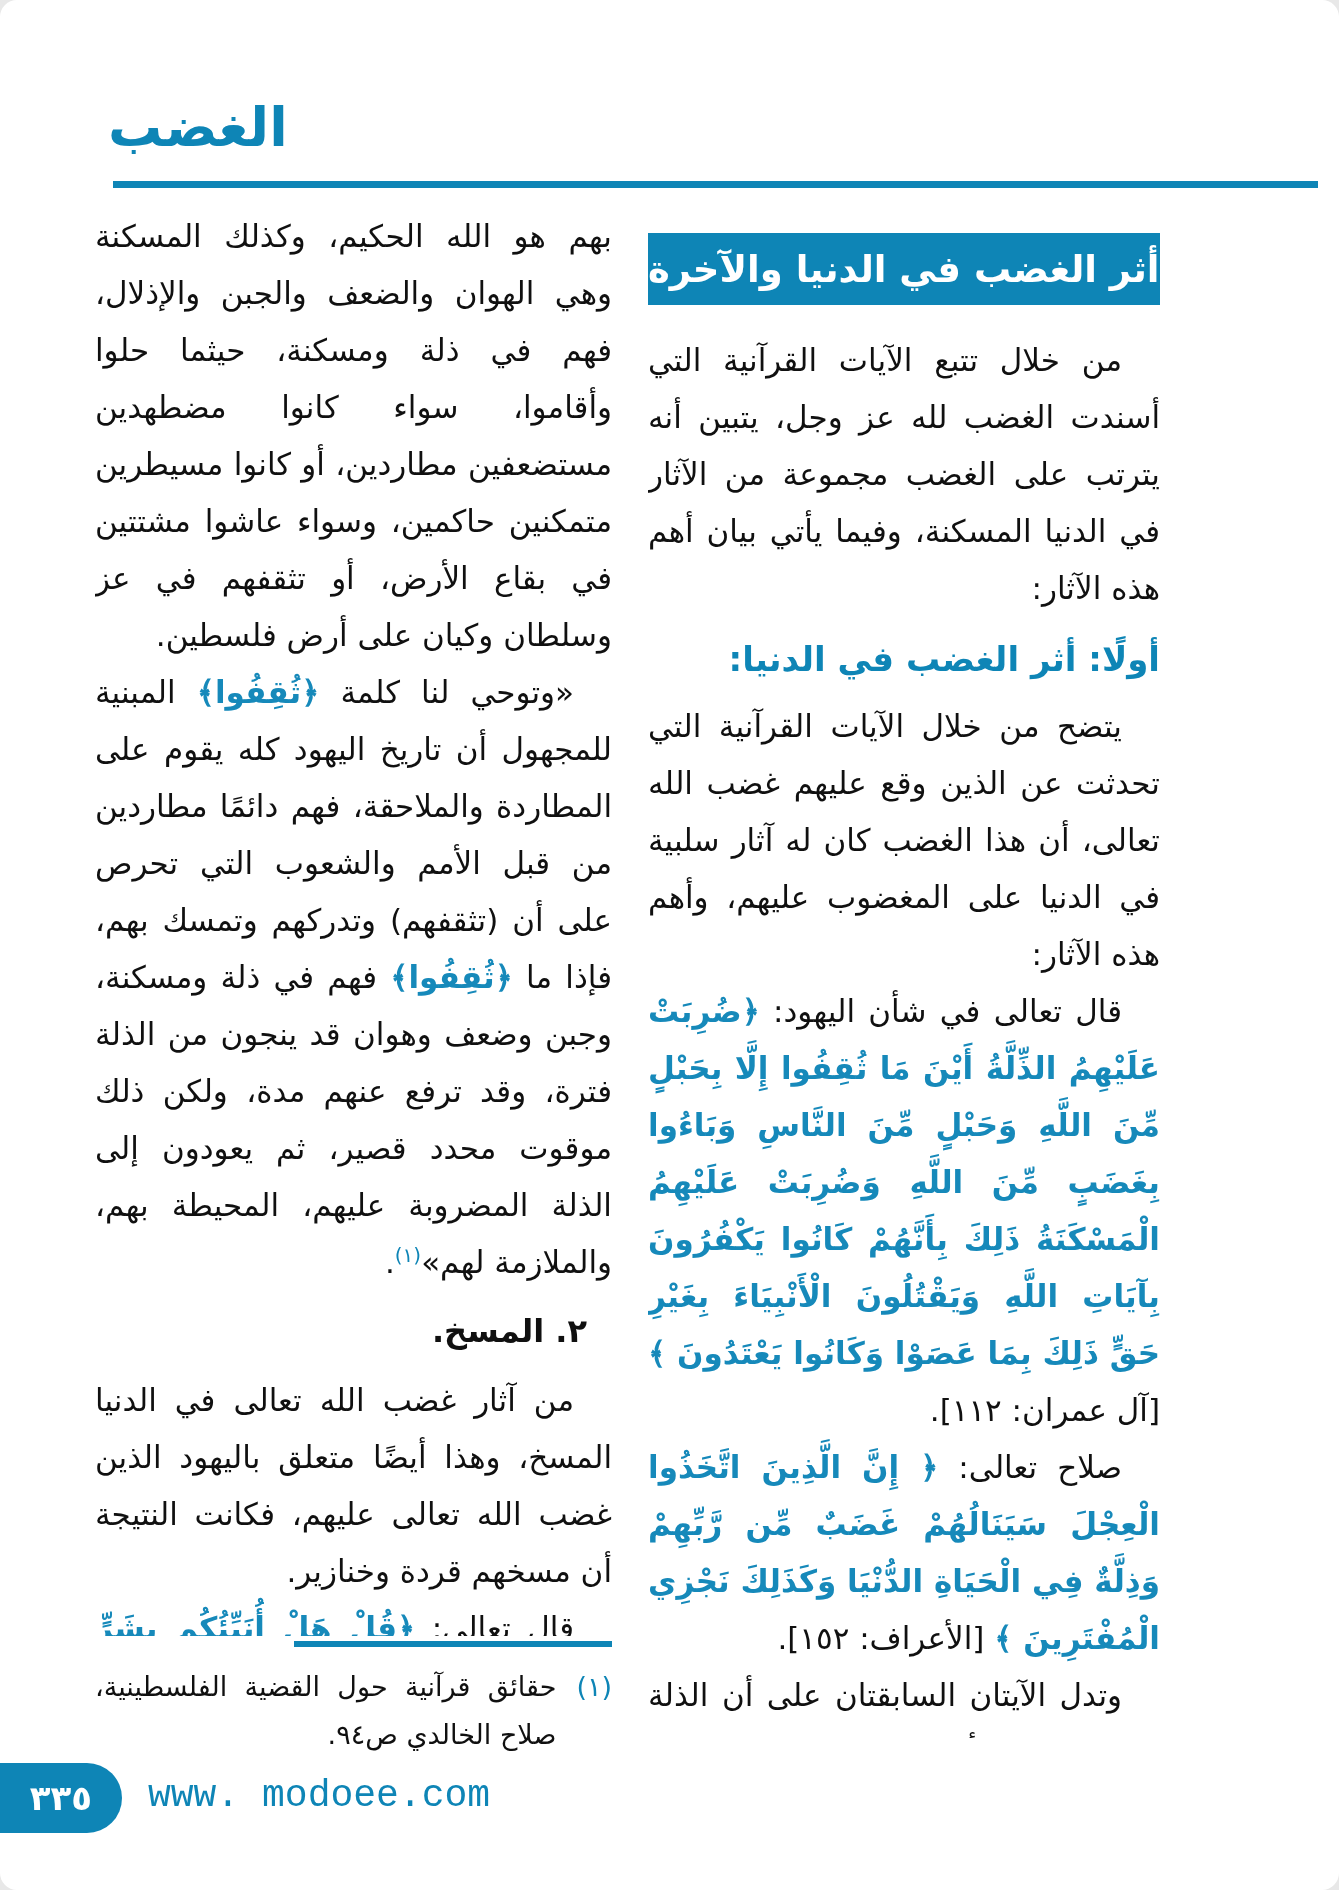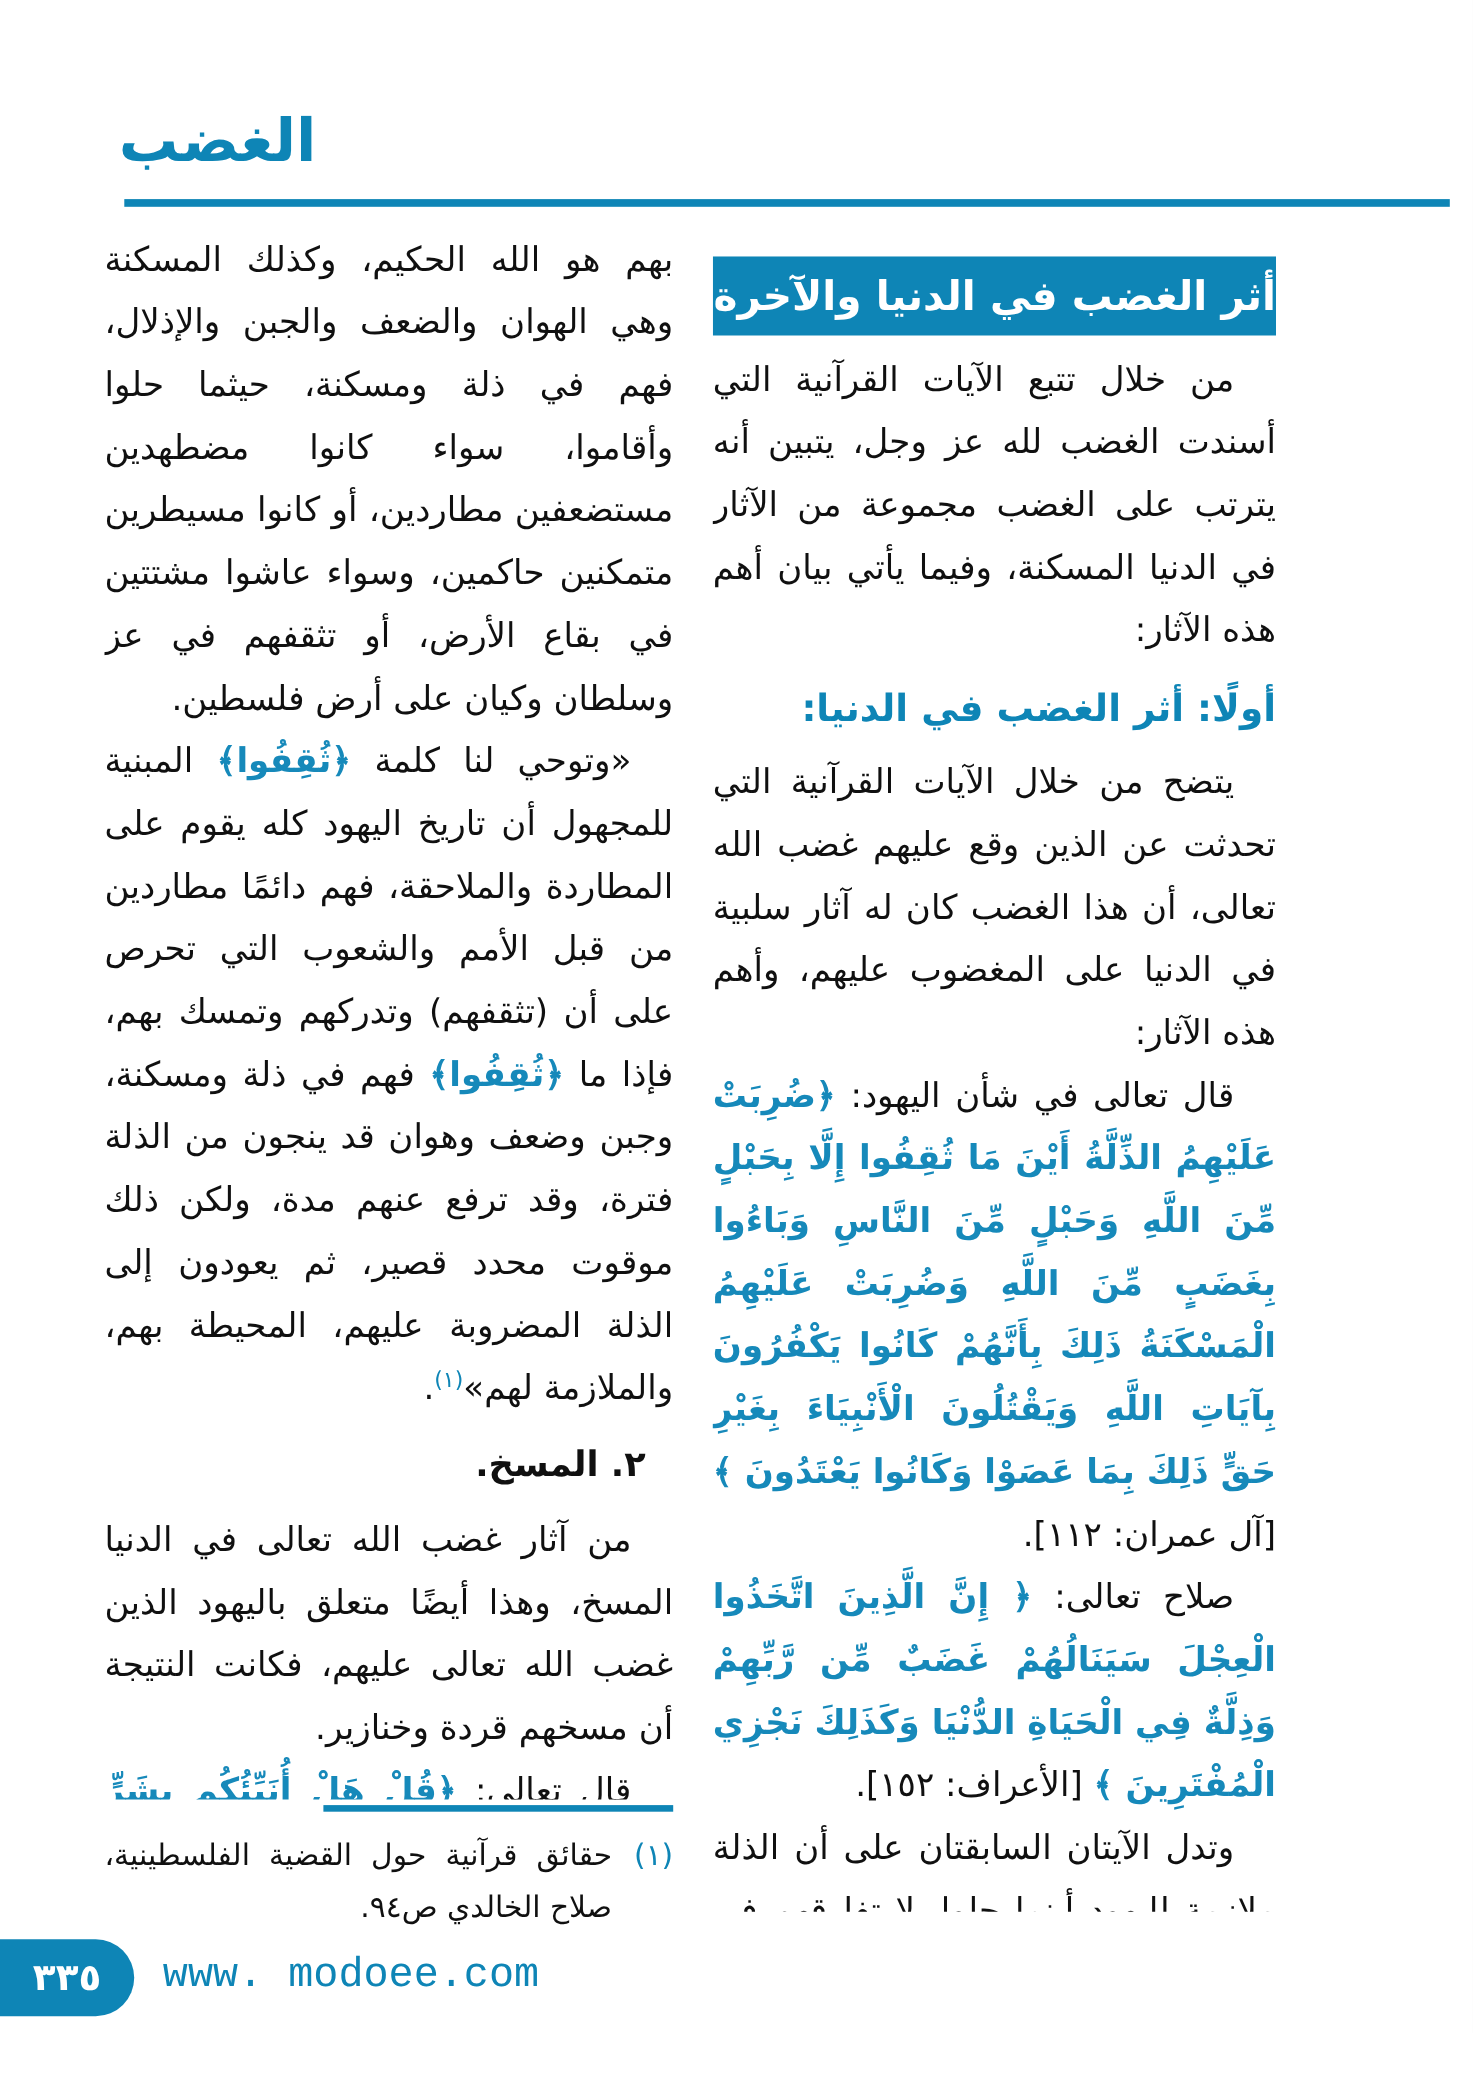--- a/index.html
+++ b/index.html
@@ -4,20 +4,21 @@
 <style>
   html,body{margin:0;padding:0;background:#e8e8e8;}
   .page{
     position:relative;
     width:1339px;height:1890px;
     background:#ffffff;
     margin:0 auto;
     overflow:hidden;
     font-family:"DejaVu Sans",sans-serif;
     color:#101010;
+    border-radius:17px;
   }
   
   .header-title{
     position:absolute;left:108px;top:96px;
     font-size:54px;font-weight:bold;color:#0e85b6;
     direction:rtl;
   }
   .header-rule{
     position:absolute;left:113px;top:181px;
     width:1205px;height:7px;background:#0e85b6;
@@ -31,22 +32,22 @@
     line-height:57px;
     overflow:hidden;
   }
   .col-right{left:648px;top:233px;width:512px;height:1505px;}
   .col-left{left:95px;top:208px;width:517px;height:1428px;}
   .col p{margin:0;}
   .col p.indent{text-indent:38px;}
   .title-box{
     background:#0e85b6;
     height:72px;
-    display:flex;align-items:center;justify-content:flex-start;
-    margin-bottom:12px;
+    display:flex;align-items:center;justify-content:flex-end;
+    margin-bottom:27px;
   }
   .title-box span{
     color:#ffffff;font-size:37px;font-weight:bold;
     white-space:nowrap;
   }
   .sub-heading{
     color:#0e85b6;font-size:34px;font-weight:bold;
     margin:14px 0 10px 0;
   }
   .item-heading{

